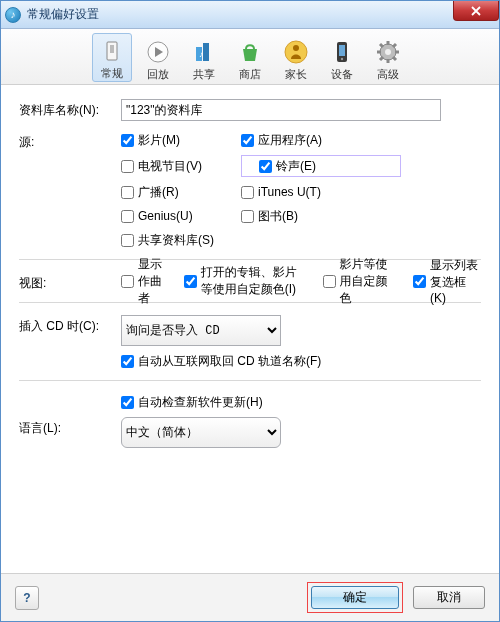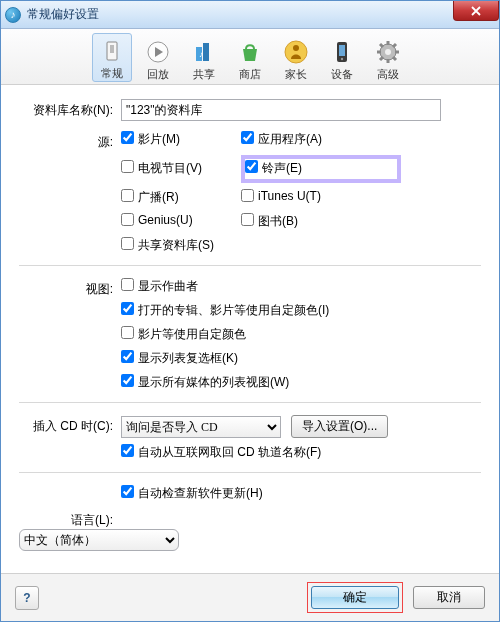--- a/index.html
+++ b/index.html
@@ -78,63 +78,63 @@
   .content {
     padding: 14px 18px 8px 18px;
   }
   .row {
     display: flex;
     align-items: flex-start;
     margin-bottom: 6px;
   }
   .lbl {
     width: 102px;
-    text-align: right;
+    text-align: left;
     padding-right: 8px;
     padding-top: 3px;
     color: #000;
   }
   .ctrls { flex: 1; }
   input[type=text] {
     width: 320px;
     height: 22px;
     border: 1px solid #abadb3;
     padding: 0 4px;
     font-family: inherit;
     font-size: 12px;
   }
   .chkgrid {
     display: grid;
     grid-template-columns: 120px 160px;
     row-gap: 6px;
     align-items: center;
   }
-  .chkcol { display: flex; flex-direction: column; gap: 6px; }
+  .chkcol { display: flex; flex-direction: row; gap: 18px; }
   label.chk {
-    display: flex; gap: 4px;
+    display: flex; align-items: center; gap: 4px;
     height: 18px;
   }
   input[type=checkbox] {
     width: 13px; height: 13px;
     margin: 0;
   }
   hr.sep {
     border: none;
     border-top: 1px solid #d8d8d8;
     margin: 10px 0 12px 0;
   }
   .hlbox {
-    border: 4px solid #c4b5fd;
-    padding: 1px 6px 1px 0;
+    border: 1px solid #c4b5fd;
+    padding: 1px 6px 1px 17px;
     display: inline-flex;
   }
   select {
-    height: 22px;
+    height: 31px;
     border: 1px solid #abadb3;
-    font-family: Liberation Serif, serif; font-size: 12px;
+    font-family: Liberation Mono, monospace; font-size: 12px;
     background: linear-gradient(to bottom,#fff,#eee);
   }
   button.winbtn {
     height: 23px;
     min-width: 88px;
     border: 1px solid #8e8f8f;
     border-radius: 3px;
     background: linear-gradient(to bottom, #fdfdfd, #e4e4e4);
     font-family: inherit; font-size: 12px;
     padding: 0 10px;
@@ -336,36 +336,31 @@
             <span>打开的专辑、影片等使用自定颜色(I)</span>
           </label>
         <label class="chk">
             <input type="checkbox" style="">
             <span>影片等使用自定颜色</span>
           </label>
         <label class="chk">
             <input type="checkbox" checked="" style="">
             <span>显示列表复选框(K)</span>
           </label>
-        <label class="chk">
-            <input type="checkbox" checked="" style="">
-            <span>显示所有媒体的列表视图(W)</span>
-          </label>
       </div>
     </div>
 
     <hr class="sep">
 
     <div class="row">
       <div class="lbl">插入 CD 时(C):</div>
       <div class="ctrls" style="display:flex;gap:10px;align-items:center;">
         <select style="width:160px;">
           <option>询问是否导入 CD</option>
         </select>
-        <button class="winbtn">导入设置(O)...</button>
       </div>
     </div>
     <div class="row">
       <div class="lbl"></div>
       <div class="ctrls">
         <label class="chk">
             <input type="checkbox" checked="" style="">
             <span>自动从互联网取回 CD 轨道名称(F)</span>
           </label>
       </div>
@@ -376,21 +371,21 @@
     <div class="row">
       <div class="lbl"></div>
       <div class="ctrls">
         <label class="chk">
             <input type="checkbox" checked="" style="">
             <span>自动检查新软件更新(H)</span>
           </label>
       </div>
     </div>
 
-    <div class="row" style="margin-top:6px;flex-direction:column;">
+    <div class="row" style="margin-top:6px;">
       <div class="lbl">语言(L):</div>
       <div class="ctrls">
         <select style="width:160px;border-radius:6px;">
           <option>中文（简体）</option>
         </select>
       </div>
     </div>
 
   </div>
 

